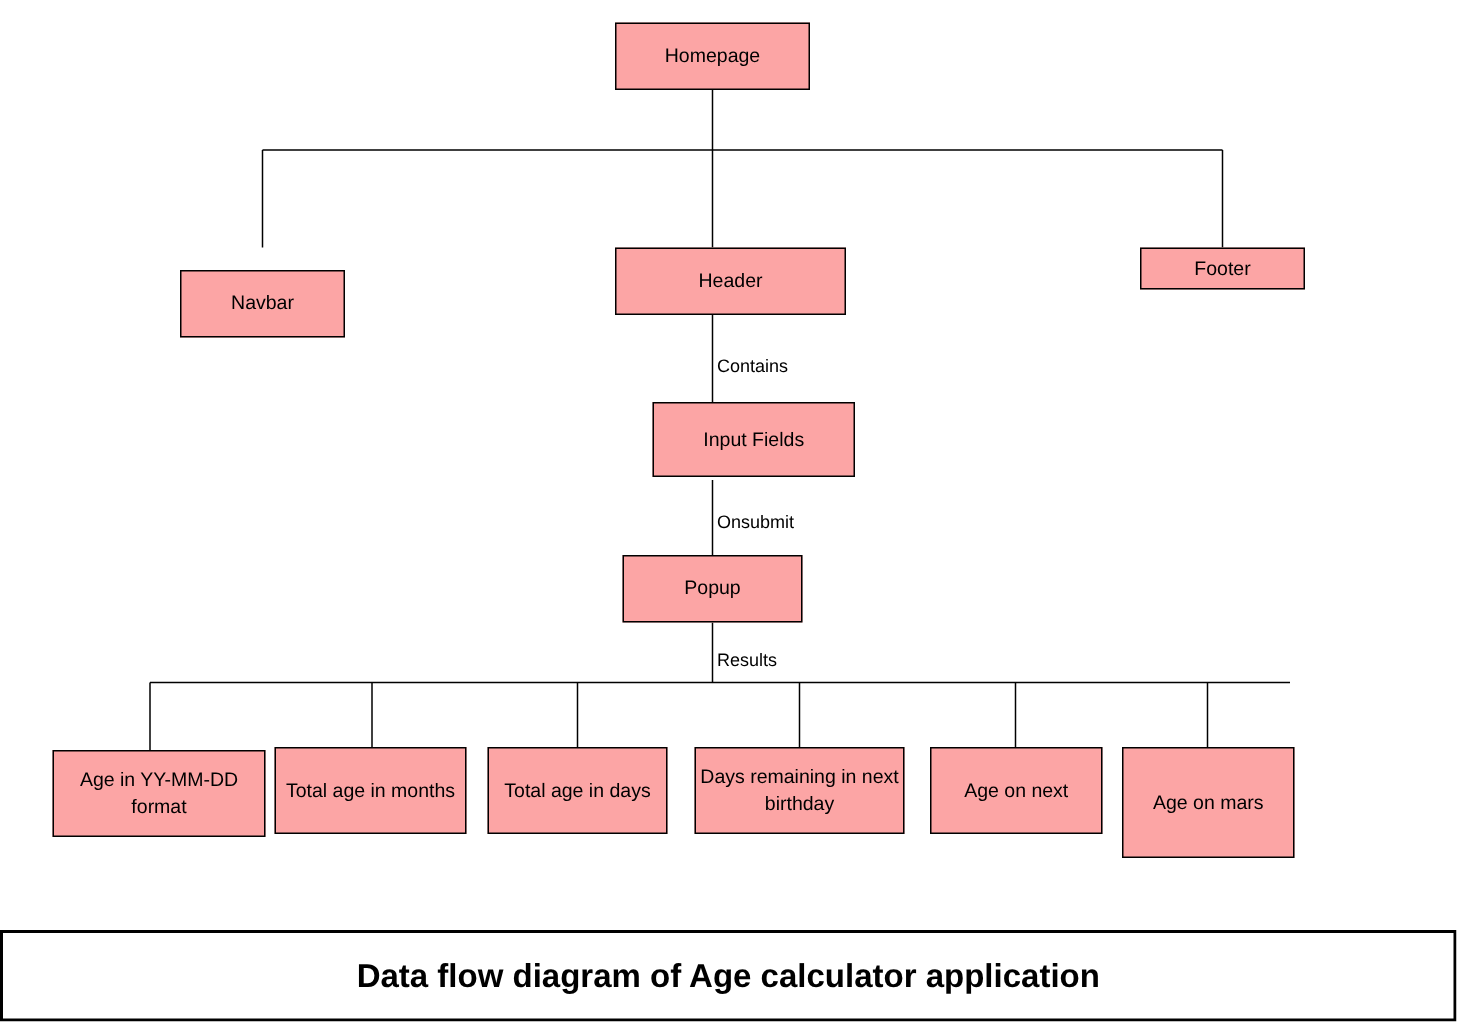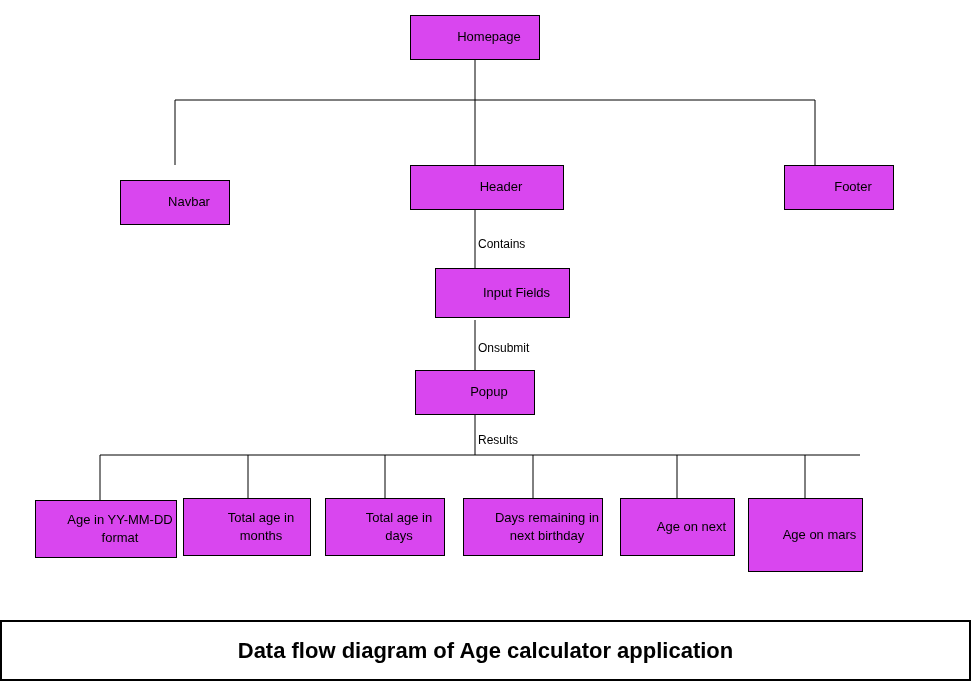--- a/index.html
+++ b/index.html
@@ -20,28 +20,27 @@
     .diagram-container {
       width: 971px;
       height: 620px;
       position: relative;
       background: #fff;
     }
 
     .node {
       position: absolute;
       border: 1px solid #000;
-      background: #d946ef;
+      background: #fca5a5;
       display: flex;
       align-items: center;
       justify-content: center;
       text-align: center;
       font-size: 13px;
       line-height: 1.4;
-      padding-left: 28px;
     }
 
     svg.connections {
       position: absolute;
       top: 0;
       left: 0;
       width: 971px;
       height: 620px;
       pointer-events: none;
     }
@@ -100,21 +99,21 @@
   </div>
 
   <div class="node" style="left:120px; top:180px; width:110px; height:45px;">
     <span>Navbar</span>
   </div>
 
   <div class="node" style="left:410px; top:165px; width:154px; height:45px;">
     <span>Header</span>
   </div>
 
-  <div class="node" style="left:784px; top:165px; width:110px; height:45px;">
+  <div class="node" style="left:760px; top:165px; width:110px; height:28px;">
     <span>Footer</span>
   </div>
 
   <div class="node" style="left:407px; top:268px; width:135px; height:50px;margin-left:28px;">
     <span>Input Fields</span>
   </div>
 
   <div class="node" style="left:415px; top:370px; width:120px; height:45px;">
     <span>Popup</span>
   </div>

